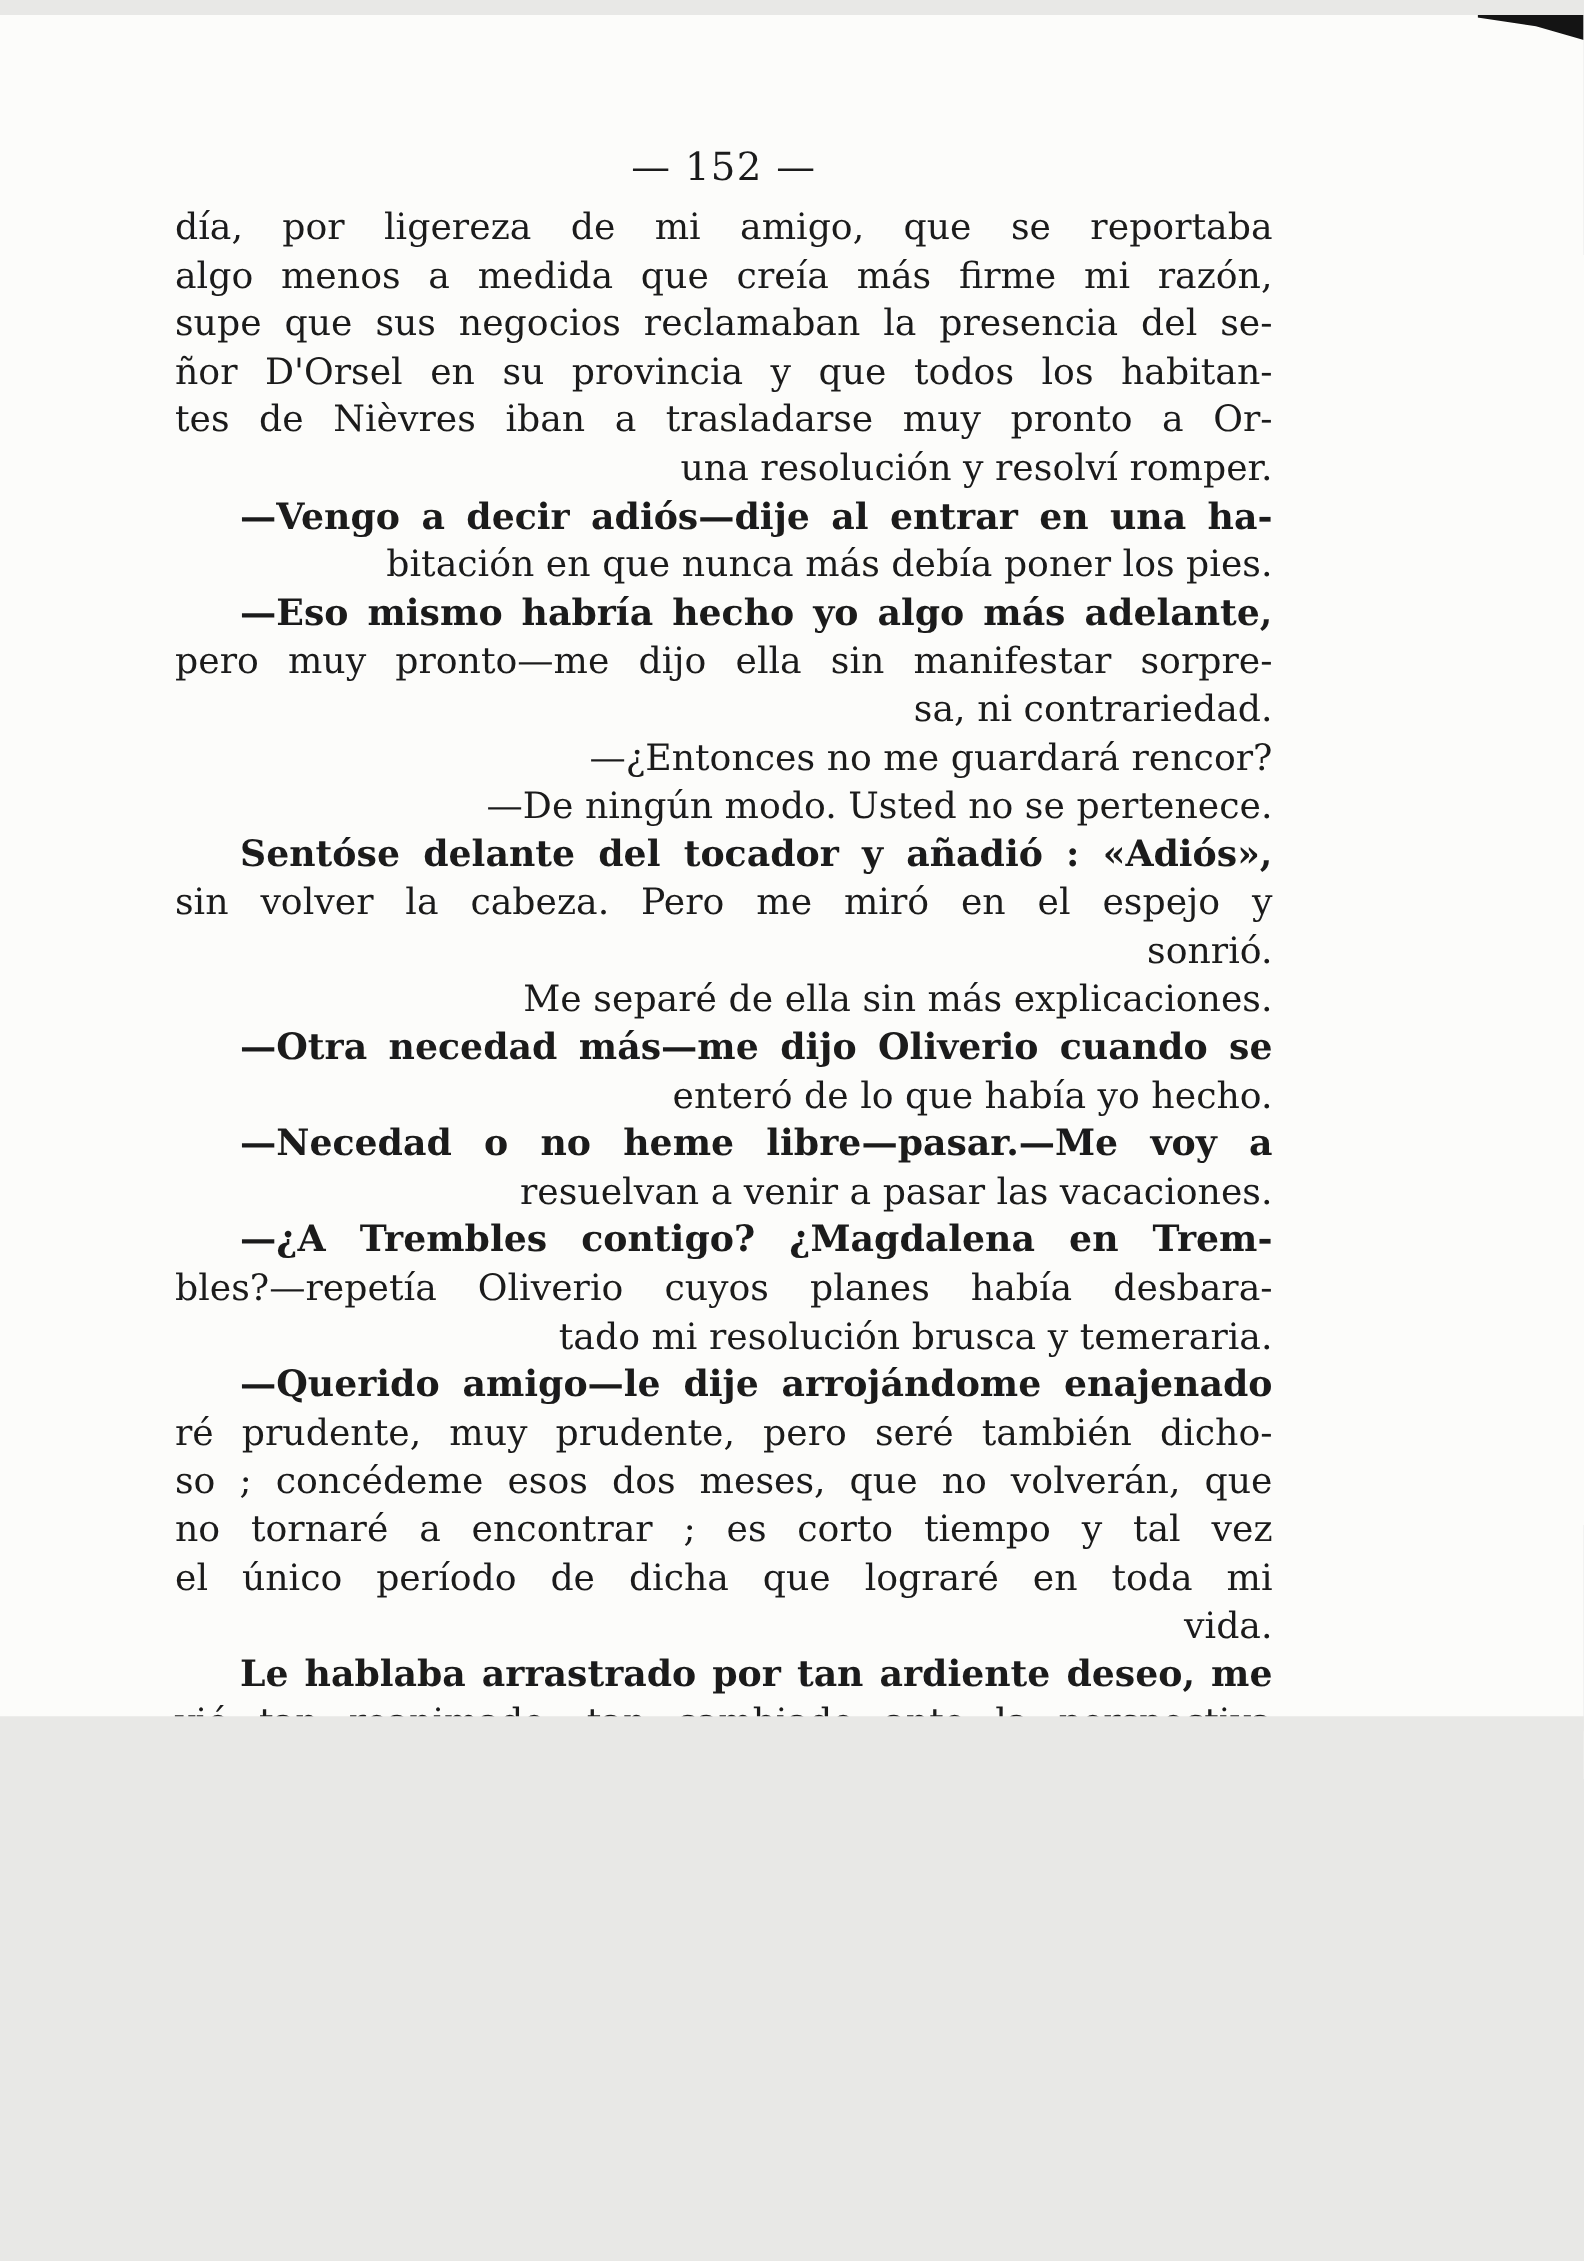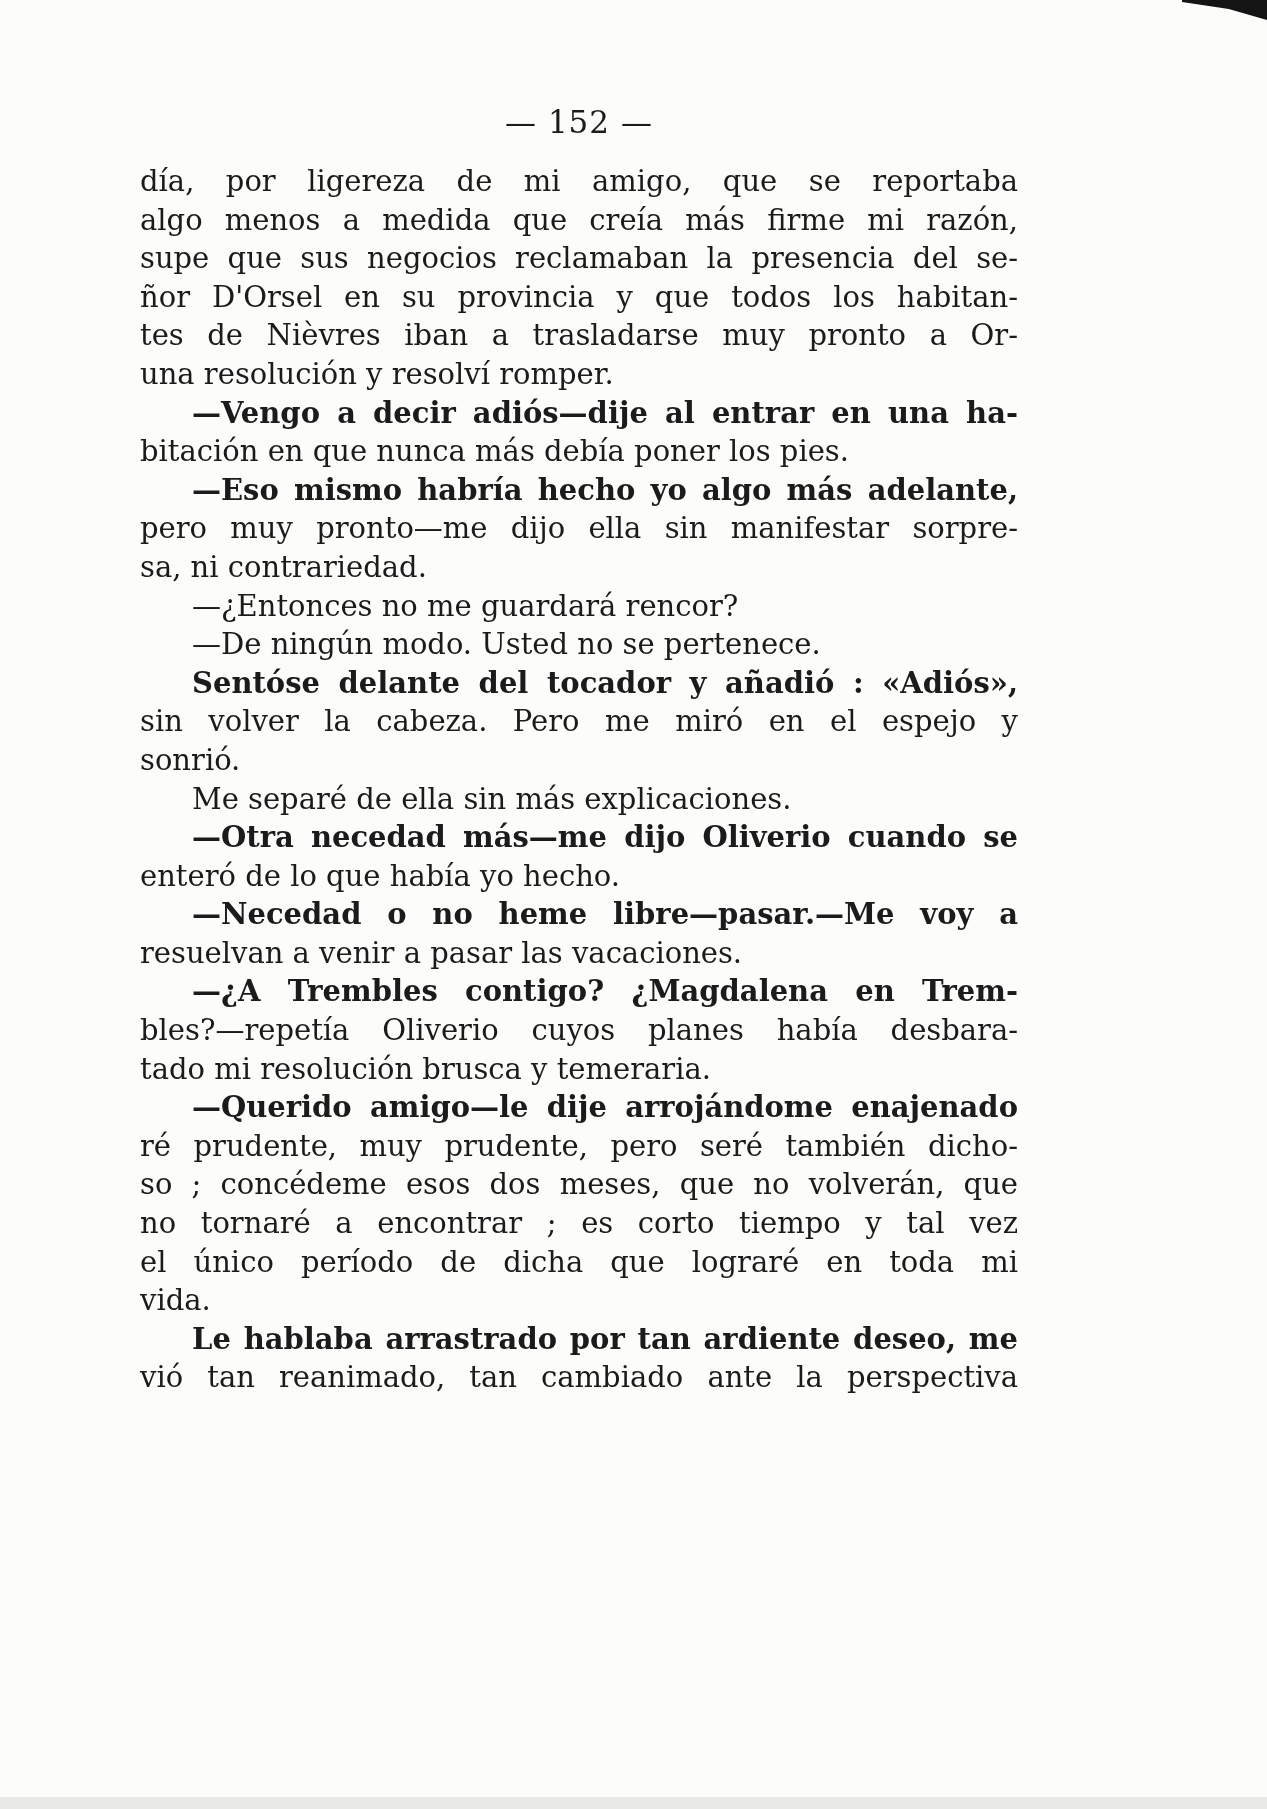--- a/index.html
+++ b/index.html
@@ -3,22 +3,22 @@
 <meta charset="utf-8">
 <style>
   html, body {
     margin: 0;
     padding: 0;
     background: #e8e8e6;
   }
   .page {
     position: relative;
     width: 1267px;
-    height: 1797px;
-    margin: 0 auto;
+    height: 1361px;
+    margin: 12px auto;
     background: #fcfcfa;
     overflow: hidden;
     font-family: "DejaVu Serif", "Liberation Serif", serif;
     color: #1b1b1b;
   }
   
   .scan-mark {
     position: absolute;
     top: 0;
     right: 0;
@@ -31,30 +31,30 @@
     position: absolute;
     top: 104px;
     left: 140px;
     width: 878px;
     text-align: center;
     font-size: 31px;
     letter-spacing: 1px;
   }
   .text-block {
     position: absolute;
-    top: 162px;
+    top: 150px;
     left: 140px;
     width: 878px;
     font-size: 29px;
   }
   .line {
     height: 38.6px;
     line-height: 38.6px;
     white-space: nowrap;
-    text-align: left;
+    text-align: right;
   }
   .line.justify {
     white-space: normal;
     text-align: justify;
     text-align-last: justify;
   }
   .line.indent {
     padding-left: 52px;
   }
   .line.indent.justify {

